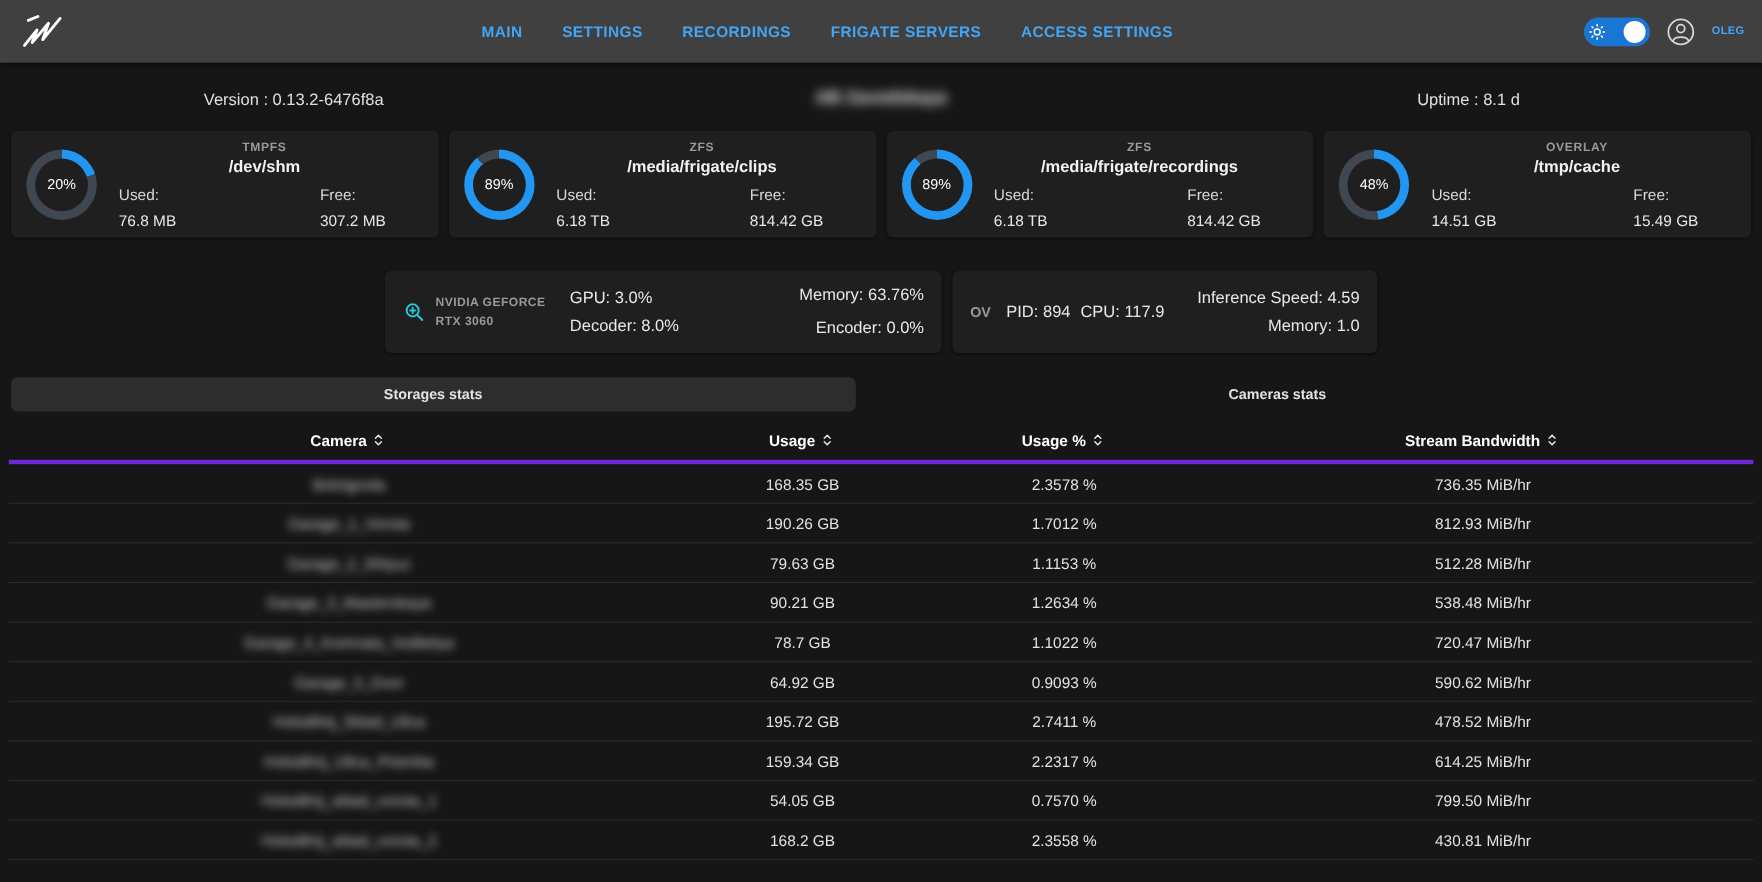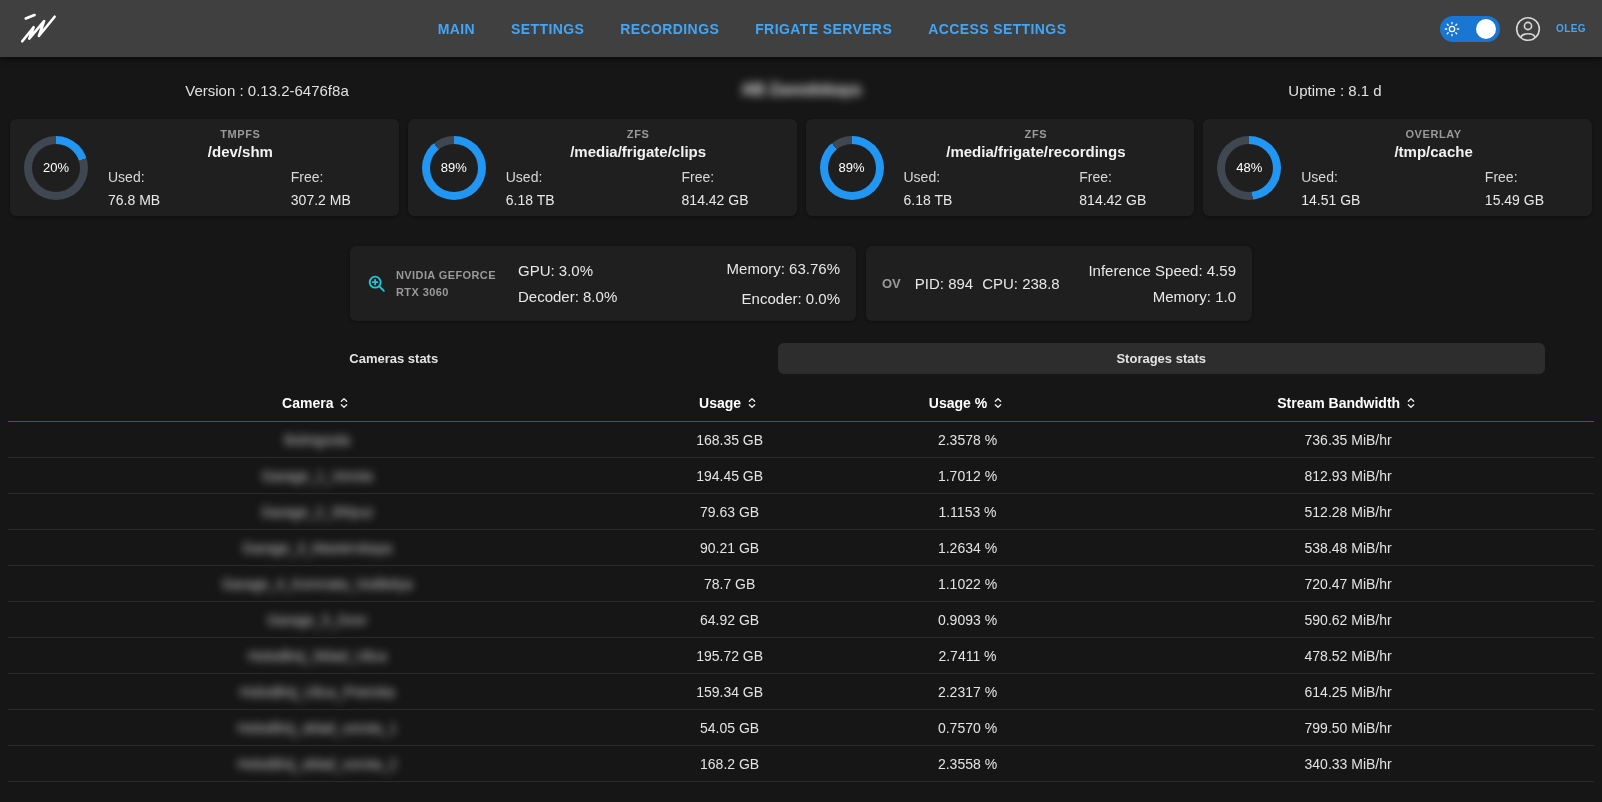--- a/index.html
+++ b/index.html
@@ -150,21 +150,21 @@
   }
   .tab.active { background: #2d2d2d; }
 
   
   .table { margin: 10px 8px 0; }
   .thead, .trow {
     display: grid;
     grid-template-columns: 39% 13% 17% 31%;
     align-items: center;
   }
-  .thead { height: 38px; border-bottom: 1px solid #6d28d9; }
+  .thead { height: 38px; border-bottom: 4px solid #6d28d9; }
   .th {
     display: inline-flex;
     align-items: center;
     justify-content: center;
     gap: 3px;
     font-size: 14px; font-weight: 700;
     color: #fff;
     cursor: pointer;
   }
   .trow { height: 36px; border-bottom: 1px solid #2b2b2b; }
@@ -331,37 +331,37 @@
     </div>
     <div class="gpu-right">
       <span>Memory: 63.76%</span>
       <span>Encoder: 0.0%</span>
     </div>
   </div>
   <div class="ov-card">
     <span class="ov-label">OV</span>
     <div class="ov-mid">
       <span>PID: 894</span>
-      <span>CPU: 238.8</span>
+      <span>CPU: 117.9</span>
     </div>
     <div class="ov-right">
       <span>Inference Speed: 4.59</span>
       <span>Memory: 1.0</span>
     </div>
   </div>
 </div>
 
 <div class="tabs">
 
+    <div class="tab active">
+      <span>Storages stats</span>
+    </div>
+
     <div class="tab">
       <span>Cameras stats</span>
-    </div>
-
-    <div class="tab active">
-      <span>Storages stats</span>
     </div>
 
 </div>
 
 <div class="table">
   <div class="thead">
 
       <div style="text-align:center">
         <span class="th">
           <span>Camera</span>
@@ -414,21 +414,21 @@
 
     <div class="trow">
       <div class="tcell camera">Bolnignola</div>
       <div class="tcell">168.35 GB</div>
       <div class="tcell">2.3578 %</div>
       <div class="tcell">736.35 MiB/hr</div>
     </div>
 
     <div class="trow">
       <div class="tcell camera">Garage_1_Vorota</div>
-      <div class="tcell">194.45 GB</div>
+      <div class="tcell">190.26 GB</div>
       <div class="tcell">1.7012 %</div>
       <div class="tcell">812.93 MiB/hr</div>
     </div>
 
     <div class="trow">
       <div class="tcell camera">Garage_2_Shlyuz</div>
       <div class="tcell">79.63 GB</div>
       <div class="tcell">1.1153 %</div>
       <div class="tcell">512.28 MiB/hr</div>
     </div>
@@ -472,16 +472,16 @@
       <div class="tcell camera">Holodilnij_sklad_vorota_1</div>
       <div class="tcell">54.05 GB</div>
       <div class="tcell">0.7570 %</div>
       <div class="tcell">799.50 MiB/hr</div>
     </div>
 
     <div class="trow">
       <div class="tcell camera">Holodilnij_sklad_vorota_2</div>
       <div class="tcell">168.2 GB</div>
       <div class="tcell">2.3558 %</div>
-      <div class="tcell">340.33 MiB/hr</div>
+      <div class="tcell">430.81 MiB/hr</div>
     </div>
 
 </div>
 
 </body></html>

